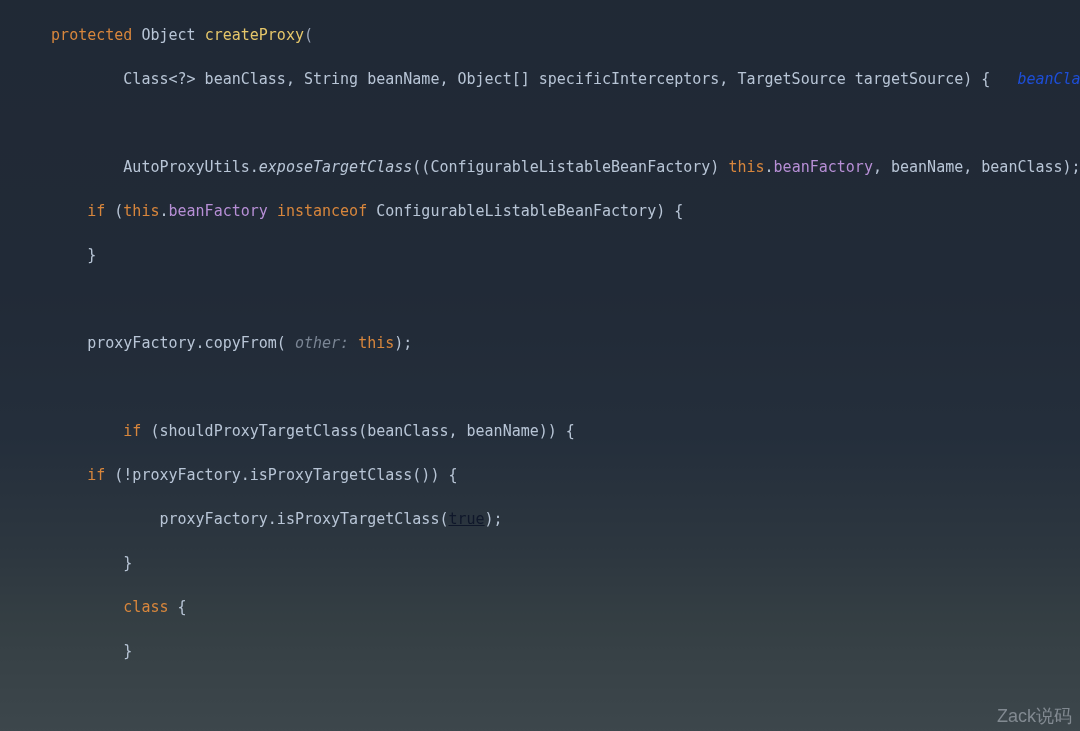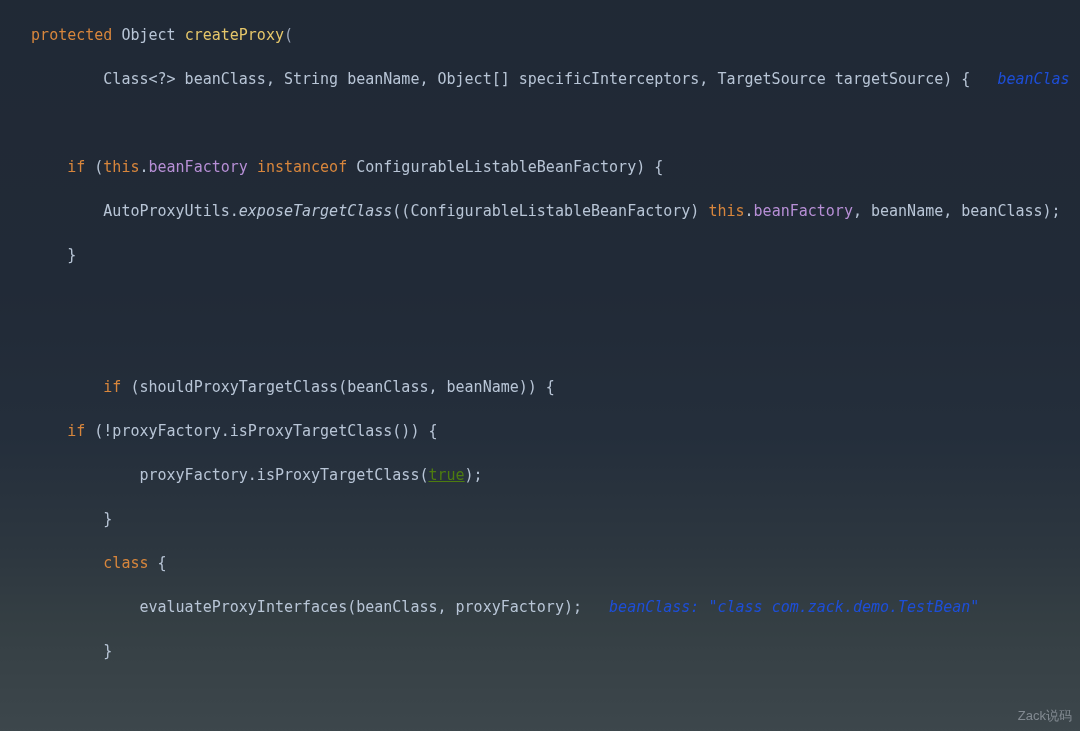--- a/index.html
+++ b/index.html
@@ -21,62 +21,62 @@
   }
   .editor {
     position: relative;
     z-index: 1;
     padding-top: 2px;
     white-space: pre;
     color: #b8c5d6;
   }
   .line {
     height: 22px;
-    padding-left: 4px;
+    padding-left: 24px;
   }
   .kw { color: #d8863c; }           
   .type { color: #b8c5d6; }         
   .method-decl { color: #e6c76a; }  
   .member { color: #b78fd6; }       
   .ital { font-style: italic; }
-  .bool { color: #4d7c0f; text-decoration: underline; }
+  .bool { color: #0f172a; text-decoration: underline; }
   .paren { color: #9aa5b8; }
   .comment { color: #1d4ed8; font-style: italic; }
   .hint { color: #7a8594; font-style: italic; }
   .watermark {
     position: absolute;
     right: 8px;
     bottom: 4px;
     color: rgba(200,205,215,0.5);
-    font-size: 13px;
+    font-size: 18px;
     font-family: sans-serif;
     z-index: 2;
     text-align: right;
   }
 </style>
 </head>
 <body>
 
 <div class="bg-overlay"></div>
 
 <div class="editor">
 <div class="line">   <span class="kw">protected</span> <span class="type">Object</span> <span class="method-decl">createProxy</span><span class="paren">(</span></div>
 <div class="line">           <span>Class&lt;?&gt; beanClass, String beanName, Object[] specificInterceptors, TargetSource targetSource) {</span>   <span class="comment">beanClas</span></div>
 <div class="line"> </div>
+<div class="line">           <span>AutoProxyUtils.</span><span class="ital">exposeTargetClass</span><span>((ConfigurableListableBeanFactory) </span><span class="kw">this</span>.<span class="member">beanFactory</span><span>, beanName, beanClass);</span></div>
 <div class="line">       <span class="kw">if</span> (<span class="kw">this</span><span>.</span><span class="member">beanFactory</span> <span class="kw">instanceof</span> <span>ConfigurableListableBeanFactory</span><span>) {</span></div>
-<div class="line">           <span>AutoProxyUtils.</span><span class="ital">exposeTargetClass</span><span>((ConfigurableListableBeanFactory) </span><span class="kw">this</span>.<span class="member">beanFactory</span><span>, beanName, beanClass);</span></div>
 <div class="line">       <span>}</span></div>
 <div class="line"> </div>
+<div class="line">       <span>proxyFactory.copyFrom( </span><span class="hint">other:</span> <span class="kw">this</span><span>);</span></div>
 <div class="line"> </div>
 <div class="line">           <span class="kw">if</span><span> (shouldProxyTargetClass(beanClass, beanName)) {</span></div>
 <div class="line">       <span class="kw">if</span><span> (!proxyFactory.isProxyTargetClass()) {</span></div>
 <div class="line">               <span>proxyFactory.isProxyTargetClass(</span><span class="bool">true</span><span>);</span></div>
 <div class="line">           <span>}</span></div>
 <div class="line">           <span class="kw">class</span><span> {</span></div>
-<div class="line">               <span>evaluateProxyInterfaces(beanClass, proxyFactory);</span>   <span class="comment">beanClass: "class com.zack.demo.TestBean"</span></div>
 <div class="line">           <span>}</span></div>
 
 
 
 
 
 
 
 
 

